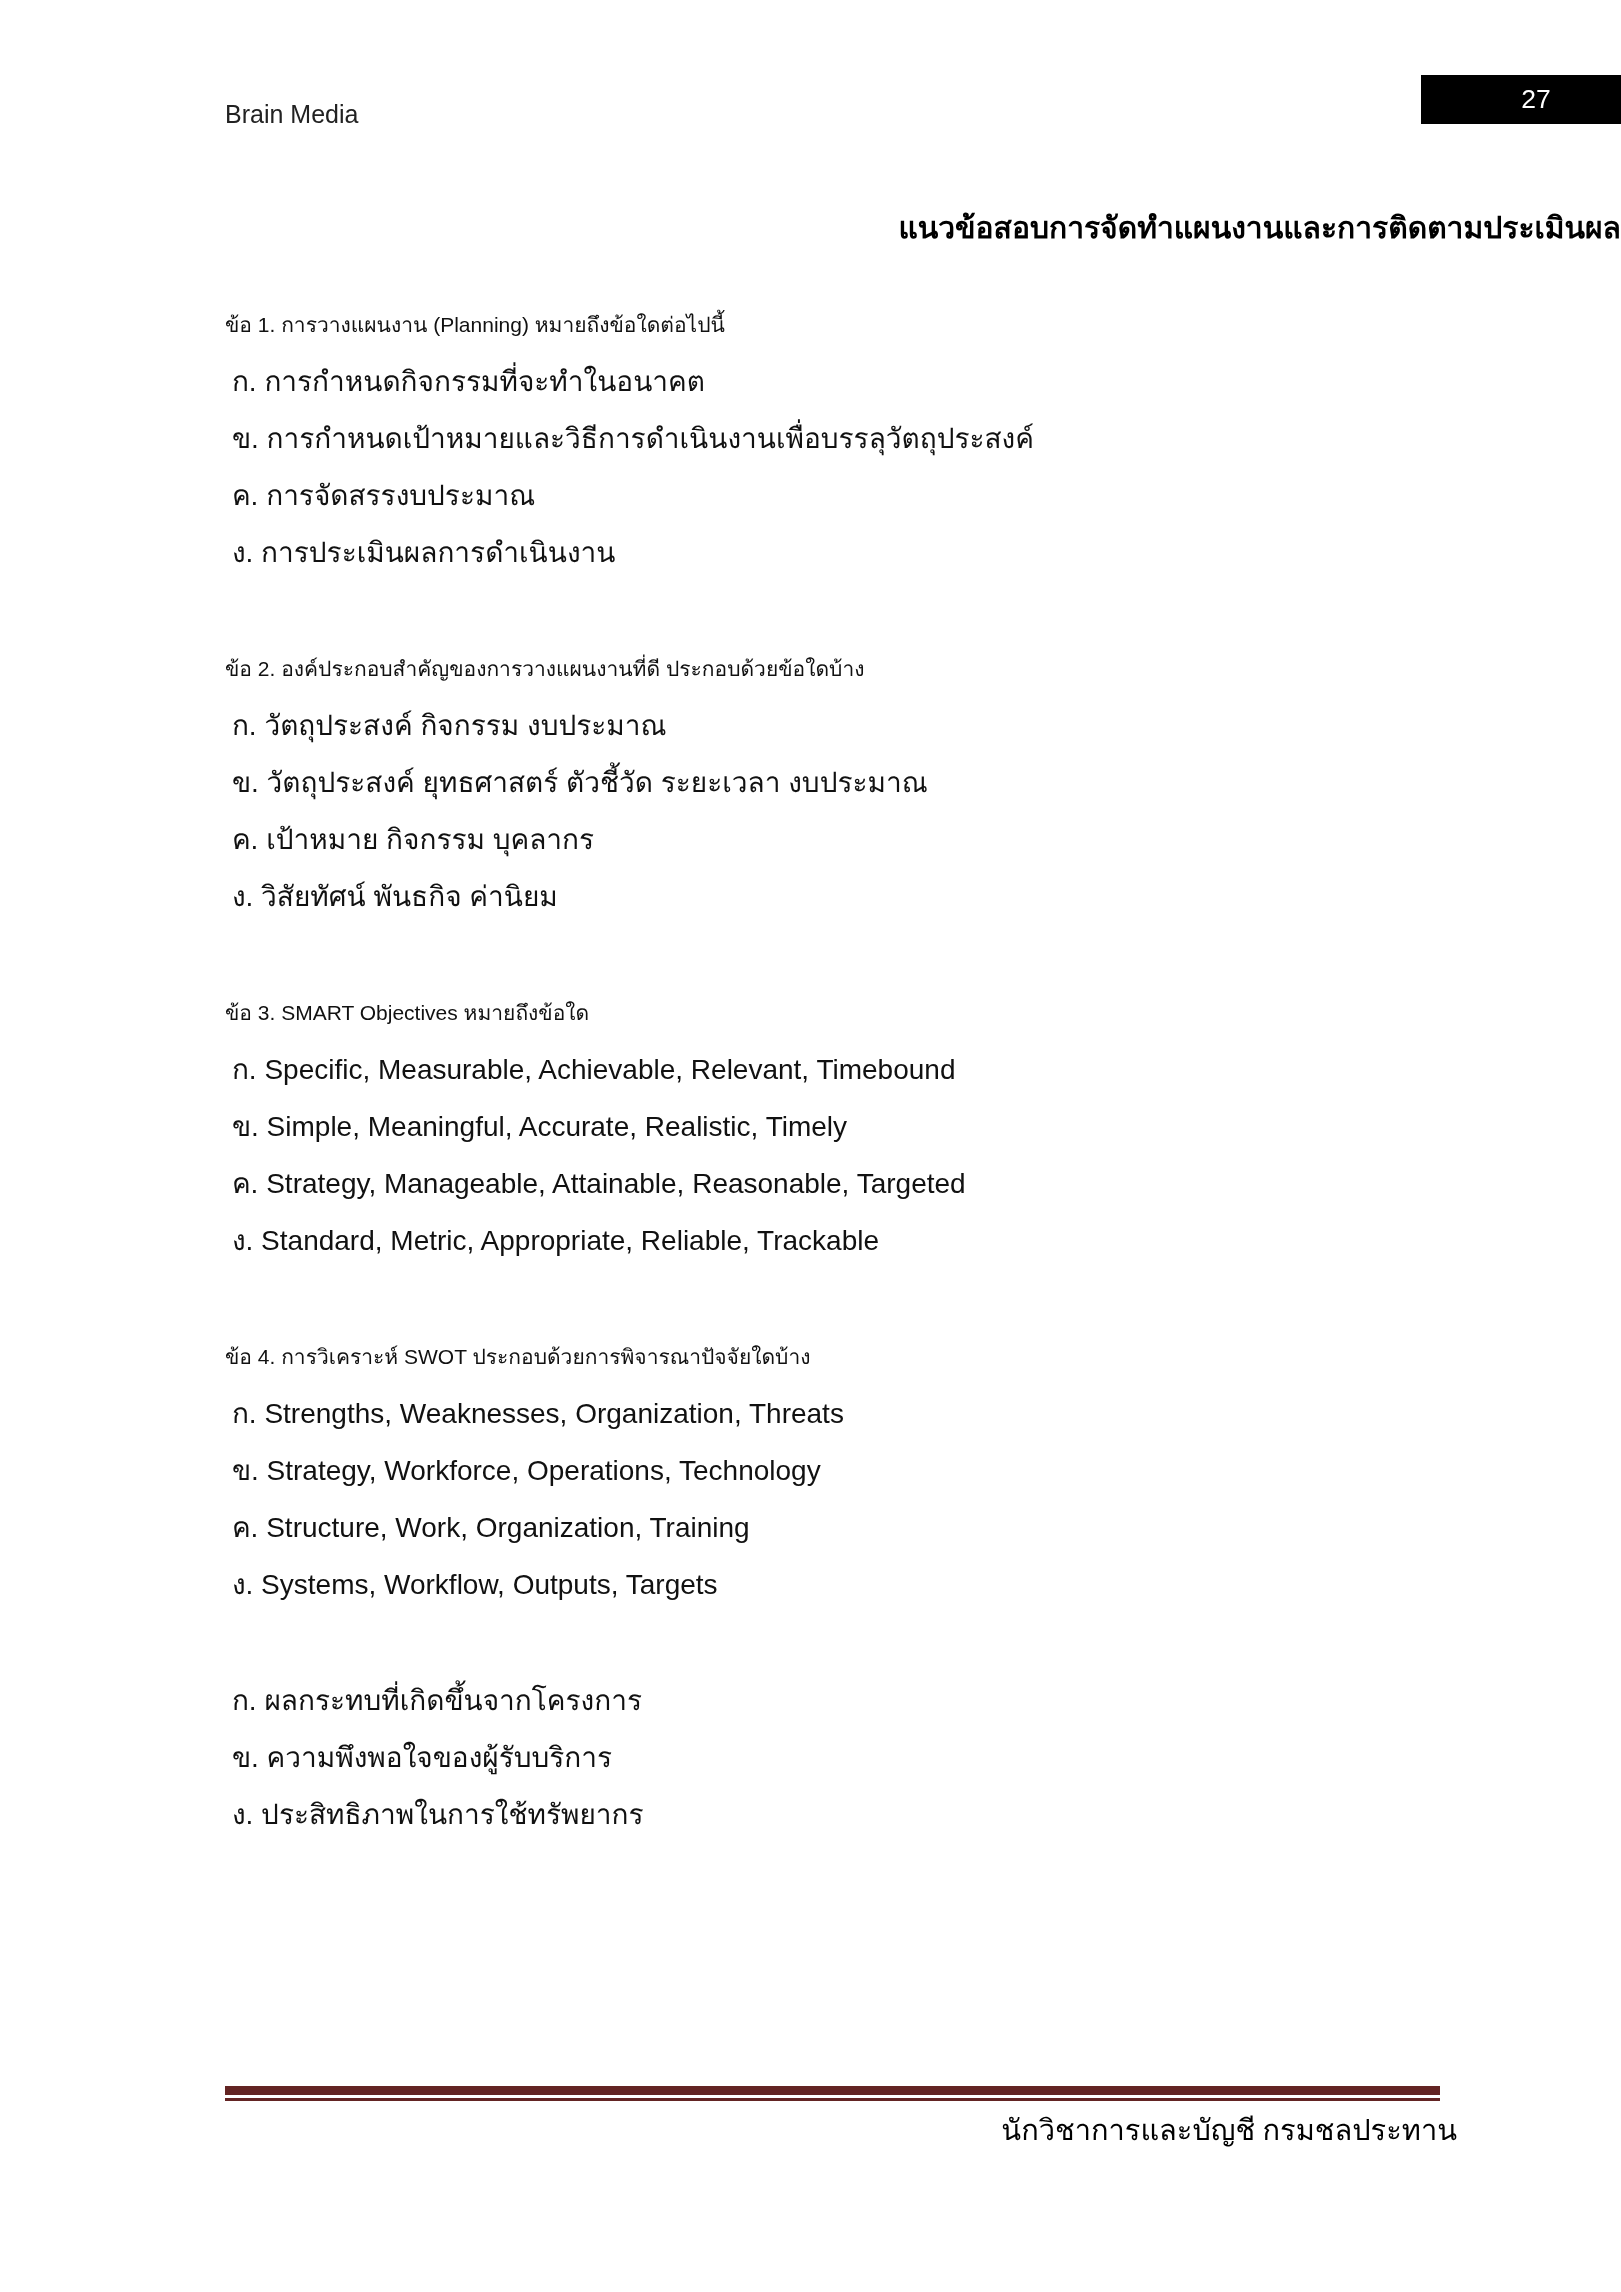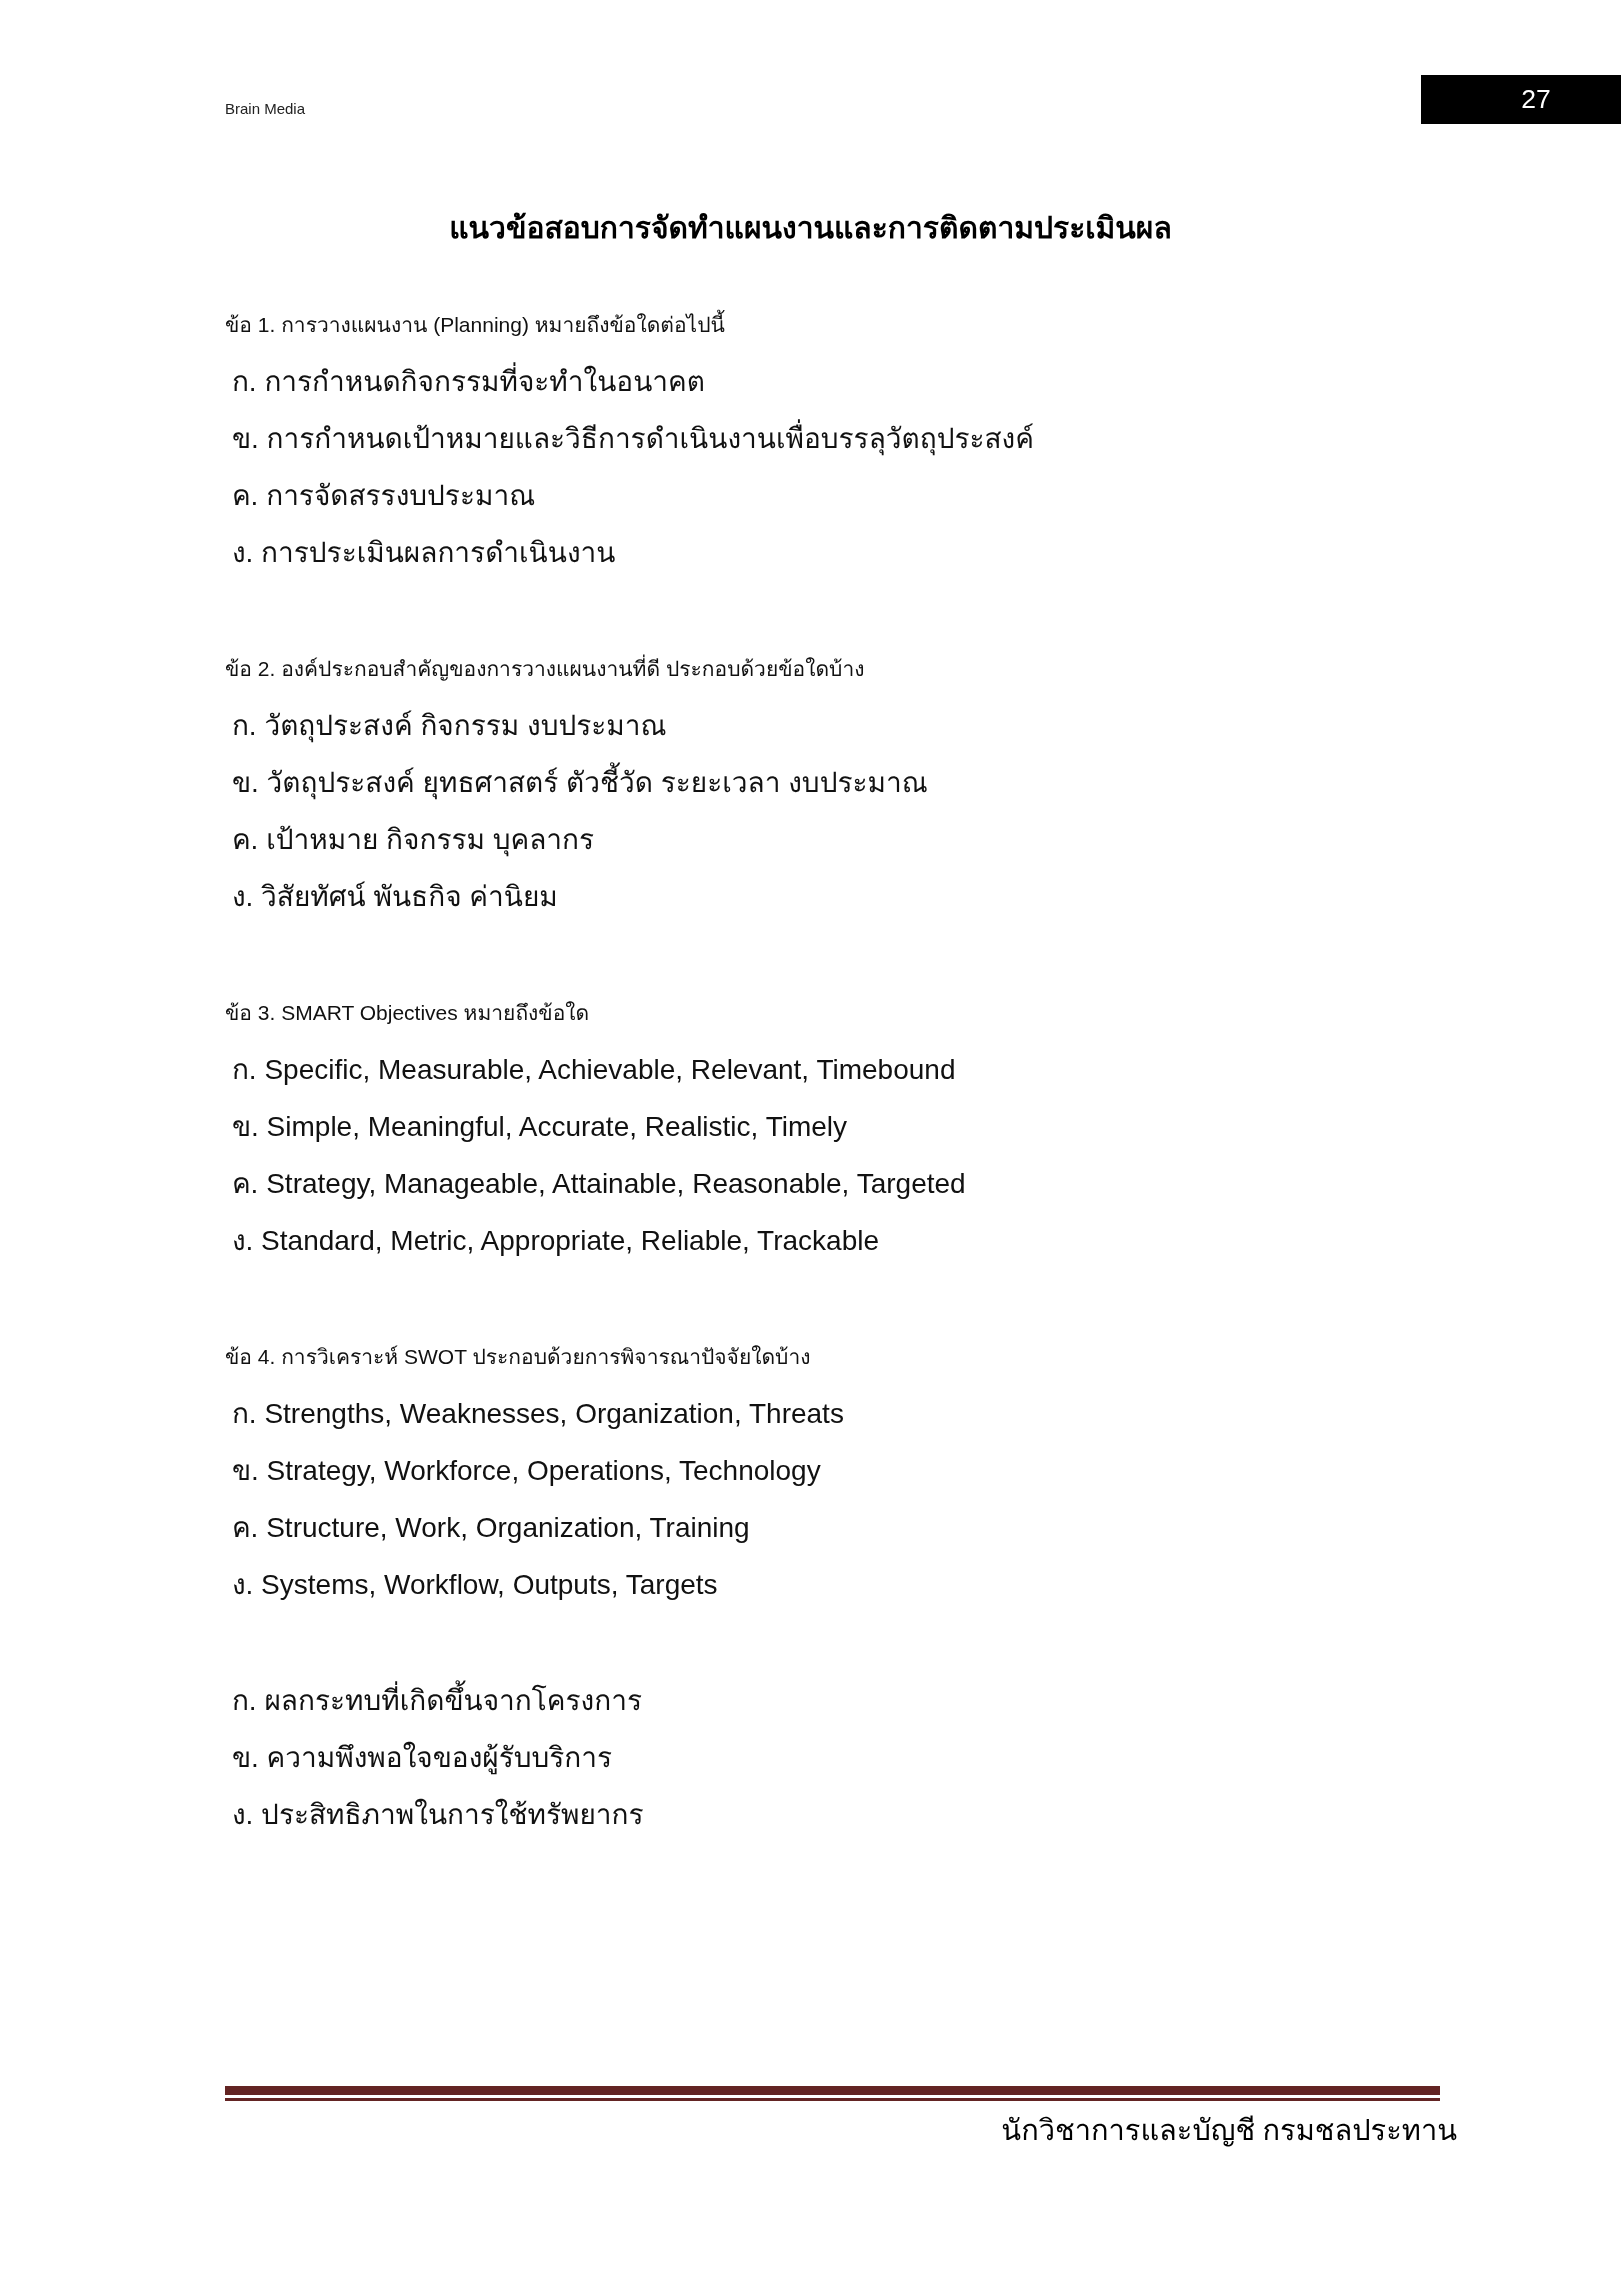--- a/index.html
+++ b/index.html
@@ -14,42 +14,42 @@
     margin: 0 auto;
     background: #ffffff;
     font-family: "Liberation Sans", "DejaVu Sans", sans-serif;
     color: #111111;
     overflow: hidden;
   }
   .brand {
     position: absolute;
     left: 225px;
     top: 100px;
-    font-size: 15px;
+    font-size: 25px;
     color: #222222;
   }
   .page-num-box {
     position: absolute;
     left: 1421px;
     top: 75px;
     width: 230px;
     height: 49px;
     background: #000000;
     color: #ffffff;
     display: flex;
     align-items: center;
     justify-content: center;
     font-size: 26.5px;
   }
   .doc-title {
     position: absolute;
     left: 0;
     right: 0;
     top: 204px;
-    text-align: center;
+    text-align: right;
     font-weight: bold;
     font-size: 30px;
     color: #000000;
   }
   .content {
     position: absolute;
     left: 225px;
     right: 176px;
     top: 296px;
   }

